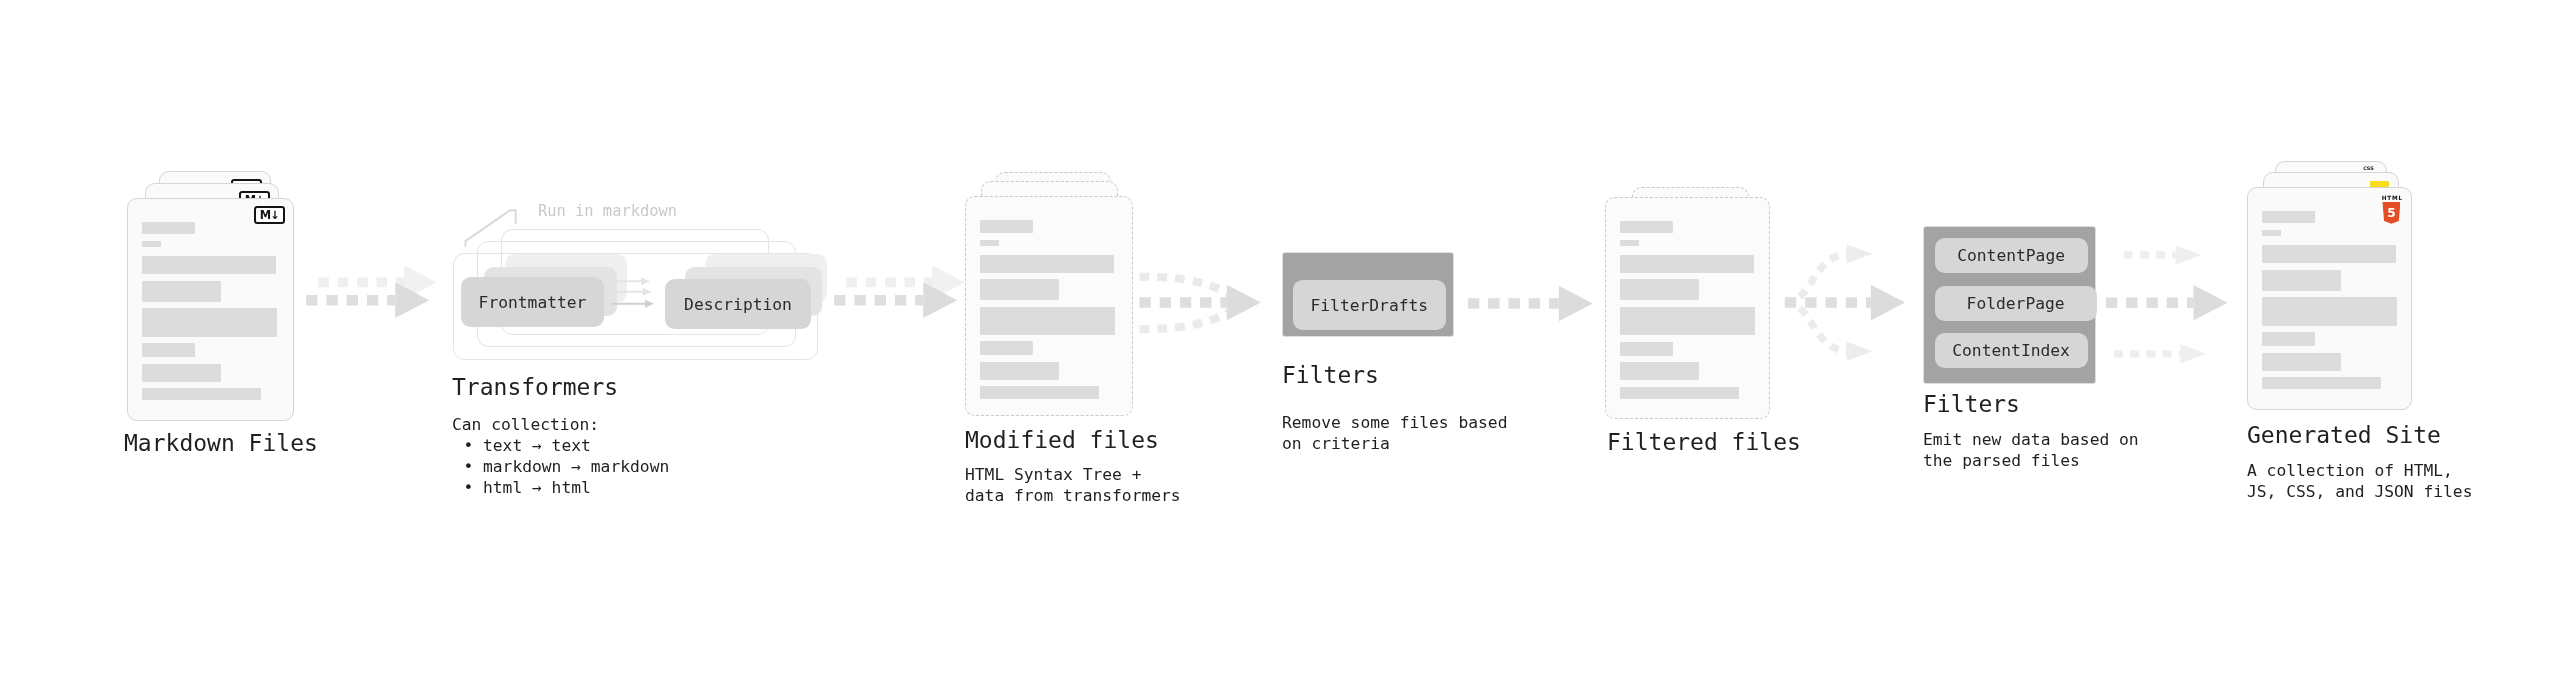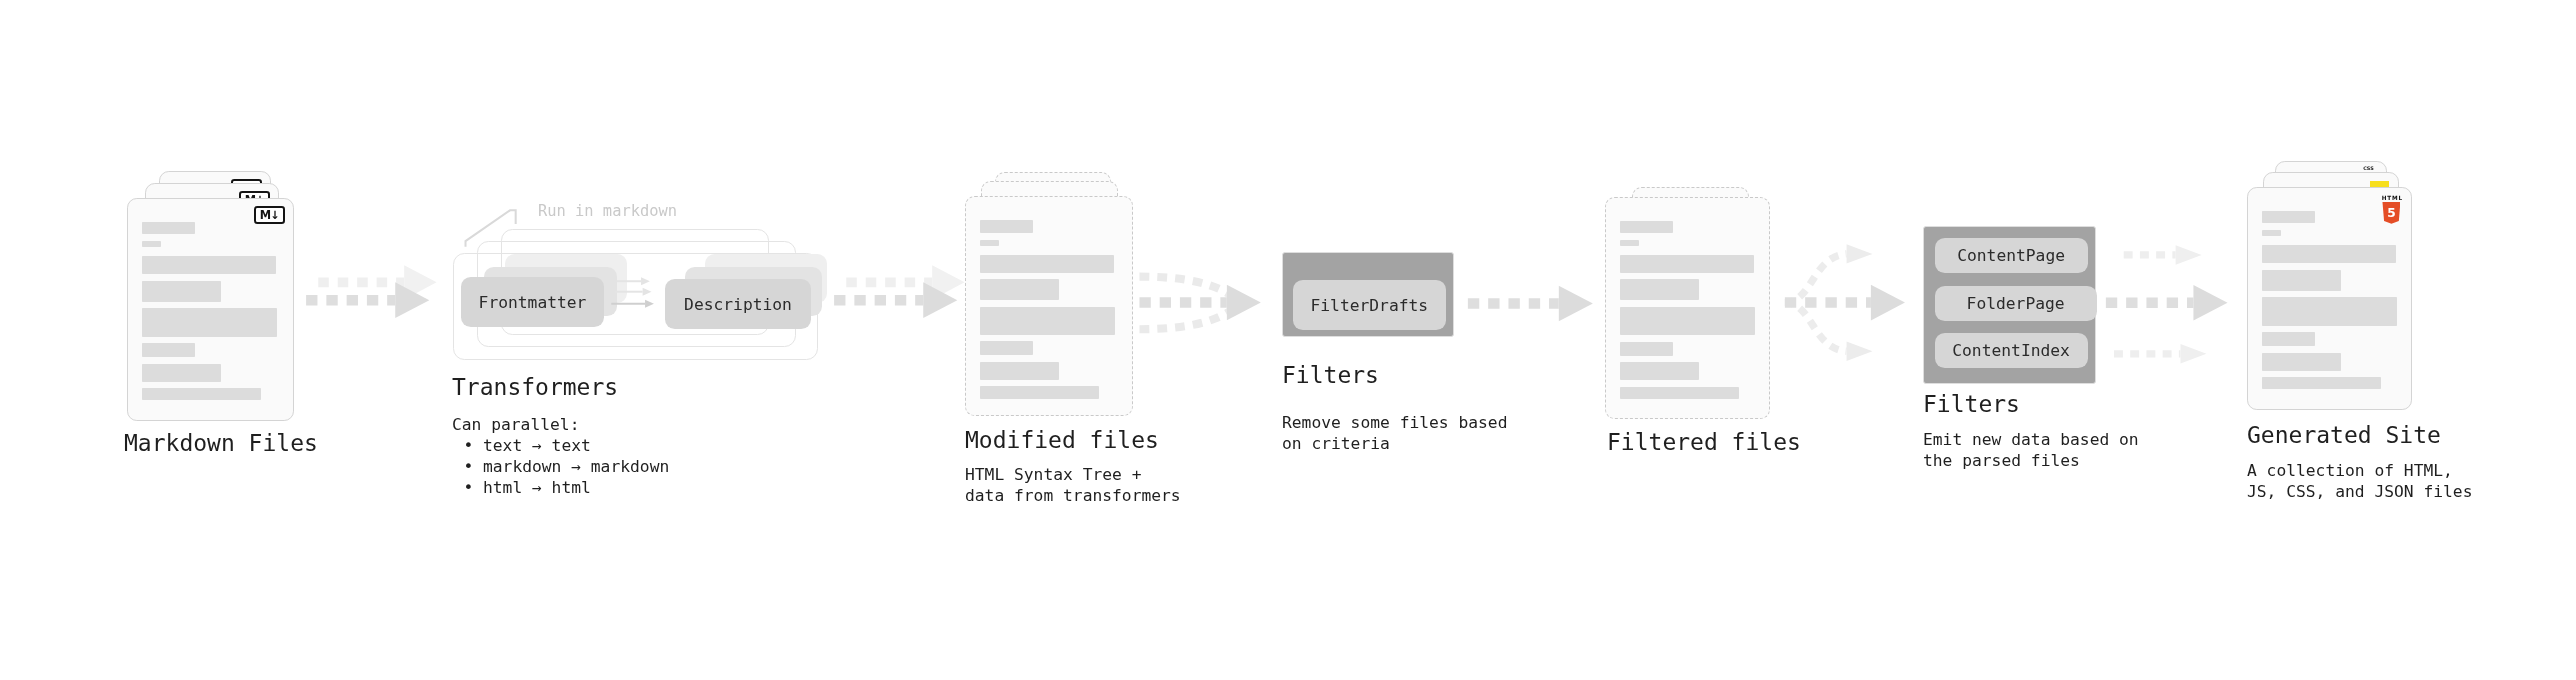--- a/index.html
+++ b/index.html
@@ -121,21 +121,21 @@
     <line x1="12" y1="9" x2="42" y2="9" stroke="#e4e4e4" stroke-width="2.5"></line>
     <polygon points="42,4 53,9 42,14" fill="#e4e4e4"></polygon>
     <line x1="10" y1="22" x2="44" y2="22" stroke="#e4e4e4" stroke-width="2.5"></line>
     <polygon points="44,17 55,22 44,27" fill="#e4e4e4"></polygon>
     <line x1="5" y1="37" x2="47" y2="37" stroke="#cfcfcf" stroke-width="2.5"></line>
     <polygon points="47,32 58,37 47,42" fill="#cfcfcf"></polygon>
   </svg>
 
   <div class="stage-label" style="left:452px;top:375px">Transformers</div>
   <div class="stage-desc" style="left:452px;top:414px">
-    <div>Can parallel:</div>
+    <div>Can collection:</div>
     <div class="indent">• text → text</div>
     <div class="indent">• markdown → markdown</div>
     <div class="indent">• html → html</div>
   </div>
 
   <svg style="left:830px;top:254px" width="146" height="77" viewBox="0 0 180 95">
     <line x1="20" y1="35" x2="126" y2="35" stroke="#efefef" stroke-width="12" stroke-dasharray="13 11"></line>
     <polygon points="126,14 166,35 126,56" fill="#f1f1f1"></polygon>
     <line x1="5" y1="57" x2="115" y2="57" stroke="#dedede" stroke-width="13" stroke-dasharray="14 11"></line>
     <polygon points="115,35 157,57 115,79" fill="#dcdcdc"></polygon>

